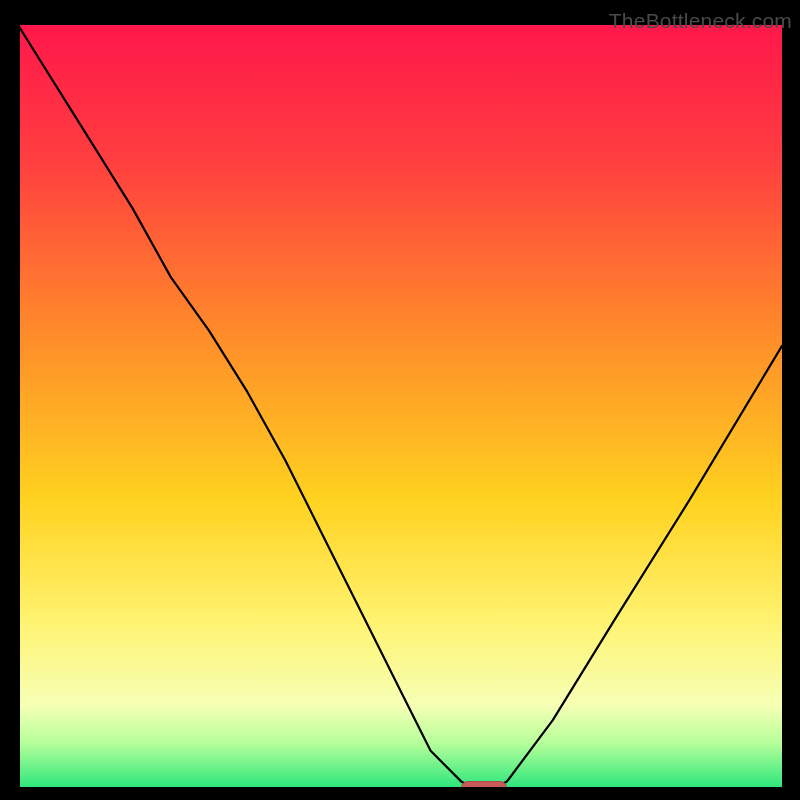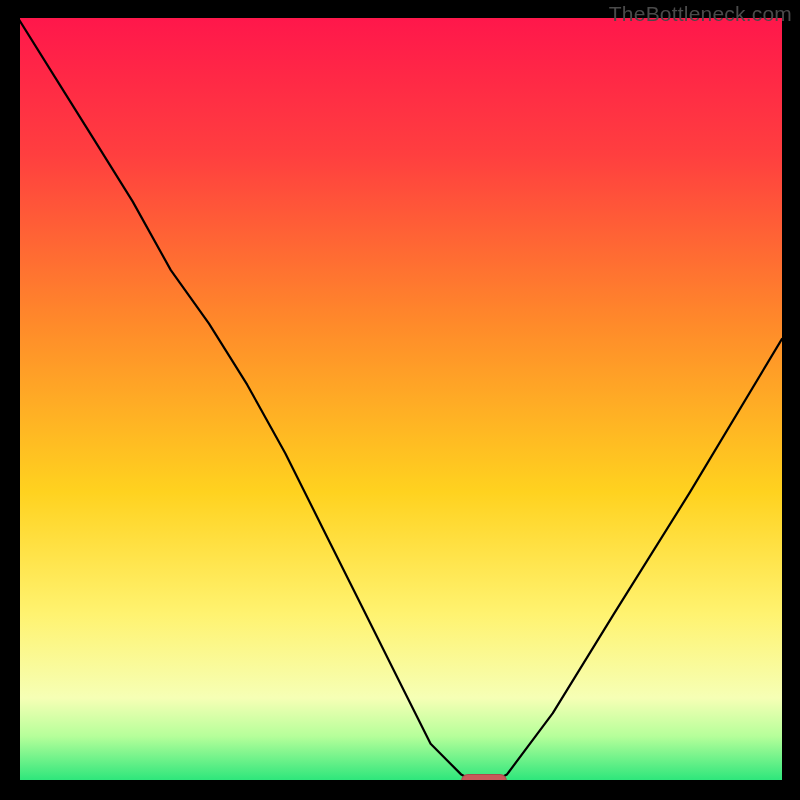--- a/index.html
+++ b/index.html
@@ -8,20 +8,21 @@
     width: 800px;
     height: 800px;
     background: #000;
     overflow: hidden;
     font-family: Arial, Helvetica, sans-serif;
   }
   .chart-wrap {
     position: relative;
     width: 800px;
     height: 776px;
+    margin-top: 7px;
   }
   .plot-area {
     position: absolute;
     left: 18px;
     top: 18px;
     width: 764px;
     height: 764px;
     overflow: hidden;
   }
   .gradient-bg {

